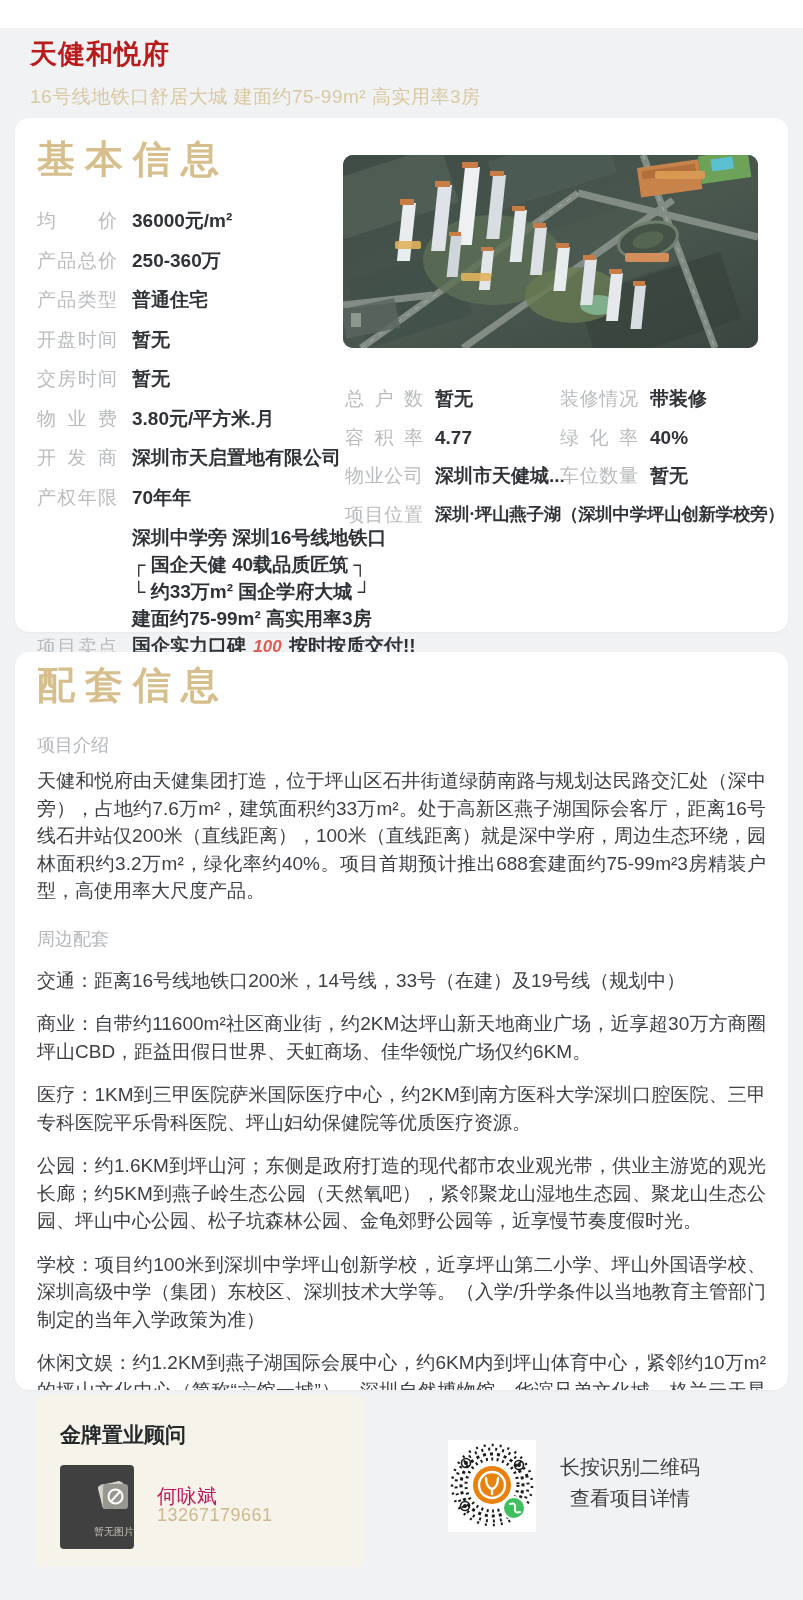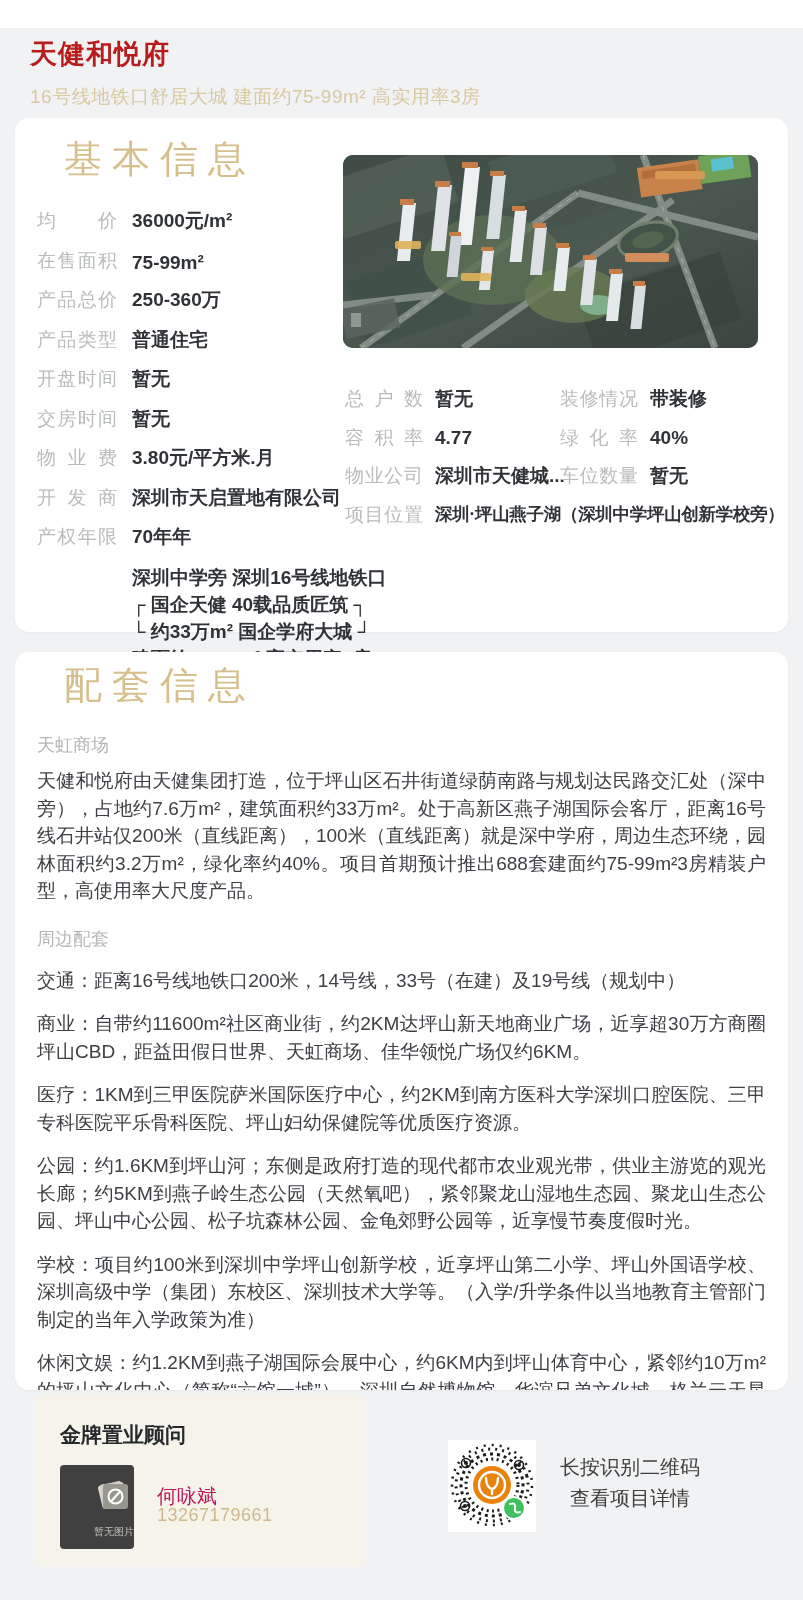--- a/index.html
+++ b/index.html
@@ -13,21 +13,21 @@
   .topbar{position:absolute;top:0;left:0;width:803px;height:28px;background:#ffffff;}
   .pagehead{position:absolute;left:30px;top:36px;width:740px;}
   .pagehead h1{margin:0;font-size:27px;font-weight:bold;color:#b91c1c;letter-spacing:1px;}
   .pagehead .sub{margin-top:12px;font-size:19px;color:#d9c9a1;letter-spacing:0.5px;}
 
   .card{position:absolute;left:15px;width:773px;background:#ffffff;border-radius:14px;
         box-shadow:0 1px 3px rgba(0,0,0,0.04);}
   #card-basic{top:118px;height:514px;}
   #card-amenities{top:652px;height:738px;box-sizing:border-box;padding:8px 22px;overflow:hidden;}
 
-  .section-title{font-size:38px;color:#d6bf8c;letter-spacing:10px;font-weight:400;margin-left:27px;}
+  .section-title{font-size:38px;color:#d6bf8c;letter-spacing:10px;font-weight:700;}
   #card-basic .section-title{position:absolute;top:16px;left:22px;}
 
   
   .left-col{position:absolute;top:90px;left:22px;width:310px;}
   .frow{display:flex;align-items:flex-end;margin-bottom:13.5px;white-space:nowrap;}
   .flabel{flex:none;width:80px;font-size:19px;color:#b9bcbe;
           text-align:justify;text-align-last:justify;}
   .fvalue{margin-left:15px;font-size:19px;color:#2f3337;font-weight:600;}
   .sell-lines{margin-left:15px;font-size:19px;color:#2f3337;font-weight:600;line-height:27px;}
   .sell-lines div{white-space:nowrap;}
@@ -79,24 +79,20 @@
   <div class="sub">16号线地铁口舒居大城  建面约75-99m² 高实用率3房</div>
 </div>
 
 <div class="card" id="card-basic">
   <div class="section-title">基本信息</div>
 
   <div class="left-col">
     <div class="frow">
       <span class="flabel">均价</span>
       <span class="fvalue">36000元/m²</span>
-    </div>
-    <div class="frow">
-      <span class="flabel">在售面积</span>
-      <span class="fvalue">75-99m²</span>
     </div>
     <div class="frow">
       <span class="flabel">产品总价</span>
       <span class="fvalue">250-360万</span>
     </div>
     <div class="frow">
       <span class="flabel">产品类型</span>
       <span class="fvalue">普通住宅</span>
     </div>
     <div class="frow">
@@ -275,21 +271,21 @@
     <div class="rrow">
       <span class="rlabel">项目位置</span>
       <span class="loc-value">深圳·坪山燕子湖（深圳中学坪山创新学校旁）</span>
     </div>
   </div>
 </div>
 
 <div class="card" id="card-amenities">
   <div class="section-title">配套信息</div>
 
-  <div class="subhead">天虹商场</div>
+  <div class="subhead">项目介绍</div>
   <div class="para">天健和悦府由天健集团打造，位于坪山区石井街道绿荫南路与规划达民路交汇处（深中旁），占地约7.6万m²，建筑面积约33万m²。处于高新区燕子湖国际会客厅，距离16号线石井站仅200米（直线距离），100米（直线距离）就是深中学府，周边生态环绕，园林面积约3.2万m²，绿化率约40%。项目首期预计推出688套建面约75-99m²3房精装户型，高使用率大尺度产品。</div>
 
   <div class="subhead">周边配套</div>
   <div class="linegroup">
     <div class="ln">交通：距离16号线地铁口200米，14号线，33号（在建）及19号线（规划中）</div>
     <div class="ln">商业：自带约11600m²社区商业街，约2KM达坪山新天地商业广场，近享超30万方商圈坪山CBD，距益田假日世界、天虹商场、佳华领悦广场仅约6KM。</div>
     <div class="ln">医疗：1KM到三甲医院萨米国际医疗中心，约2KM到南方医科大学深圳口腔医院、三甲专科医院平乐骨科医院、坪山妇幼保健院等优质医疗资源。</div>
     <div class="ln">公园：约1.6KM到坪山河；东侧是政府打造的现代都市农业观光带，供业主游览的观光长廊；约5KM到燕子岭生态公园（天然氧吧），紧邻聚龙山湿地生态园、聚龙山生态公园、坪山中心公园、松子坑森林公园、金龟郊野公园等，近享慢节奏度假时光。</div>
     <div class="ln">学校：项目约100米到深圳中学坪山创新学校，近享坪山第二小学、坪山外国语学校、深圳高级中学（集团）东校区、深圳技术大学等。（入学/升学条件以当地教育主管部门制定的当年入学政策为准）</div>
     <div class="ln">休闲文娱：约1.2KM到燕子湖国际会展中心，约6KM内到坪山体育中心，紧邻约10万m²的坪山文化中心（简称“六馆一城”）、深圳自然博物馆、华谊兄弟文化城、格兰云天星级酒店等，配套媲美福田市民中心。</div>

